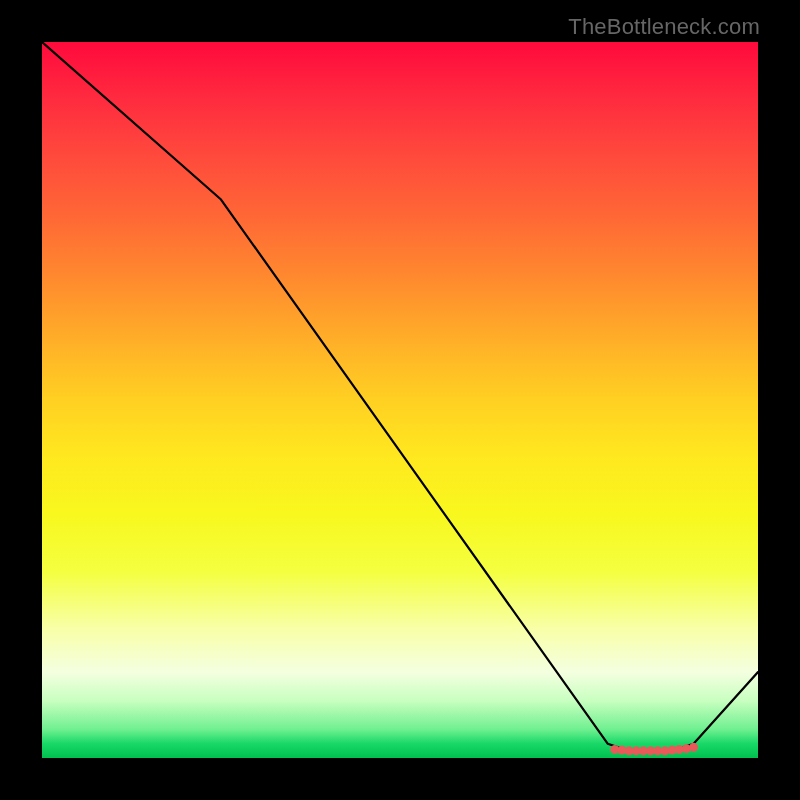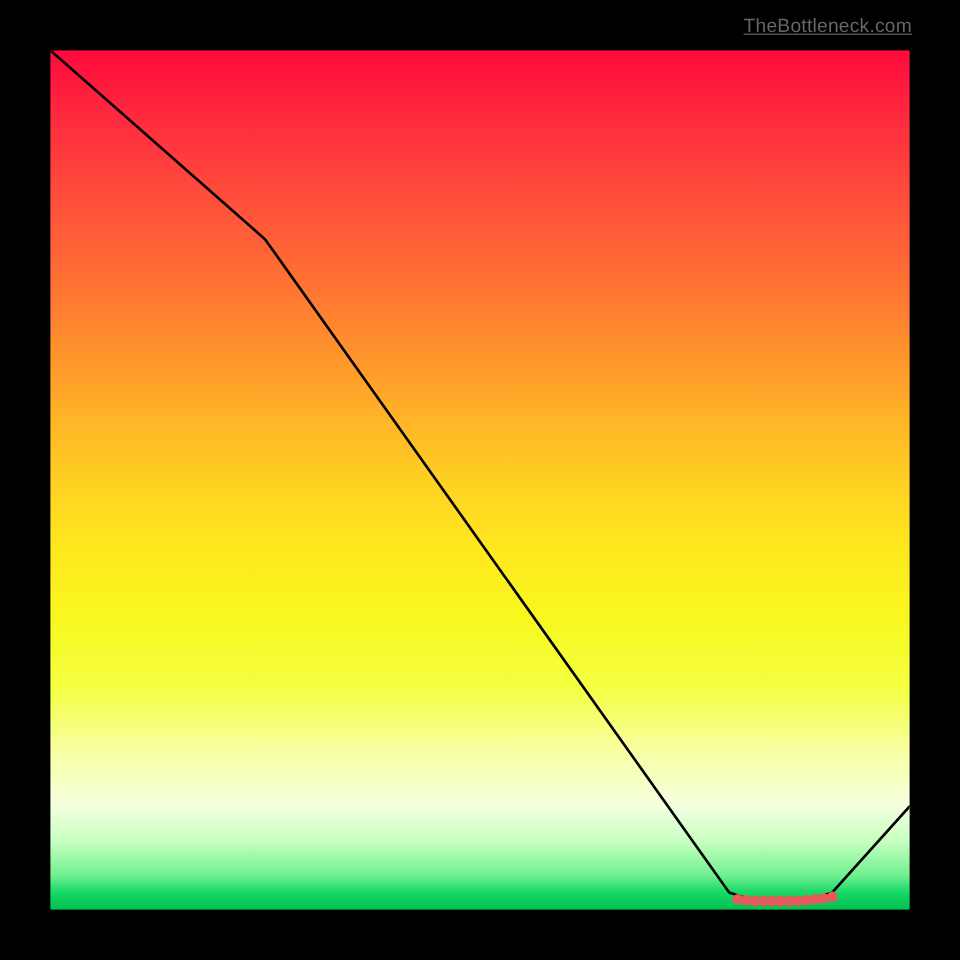--- a/index.html
+++ b/index.html
@@ -40,23 +40,22 @@
       #70f090 96%,
       #18d868 98%,
       #00c050 100%
     );
   }
   .watermark {
     position: absolute;
     top: 14px;
     right: 40px;
     color: #666;
-    font-size: 16px;
+    font-size: 22px;
     letter-spacing: 0.2px;
-    text-decoration: underline;
   }
   .curve-svg {
     position: absolute;
     top: 42px;
     left: 42px;
     width: 716px;
     height: 716px;
     pointer-events: none;
   }
 </style>

